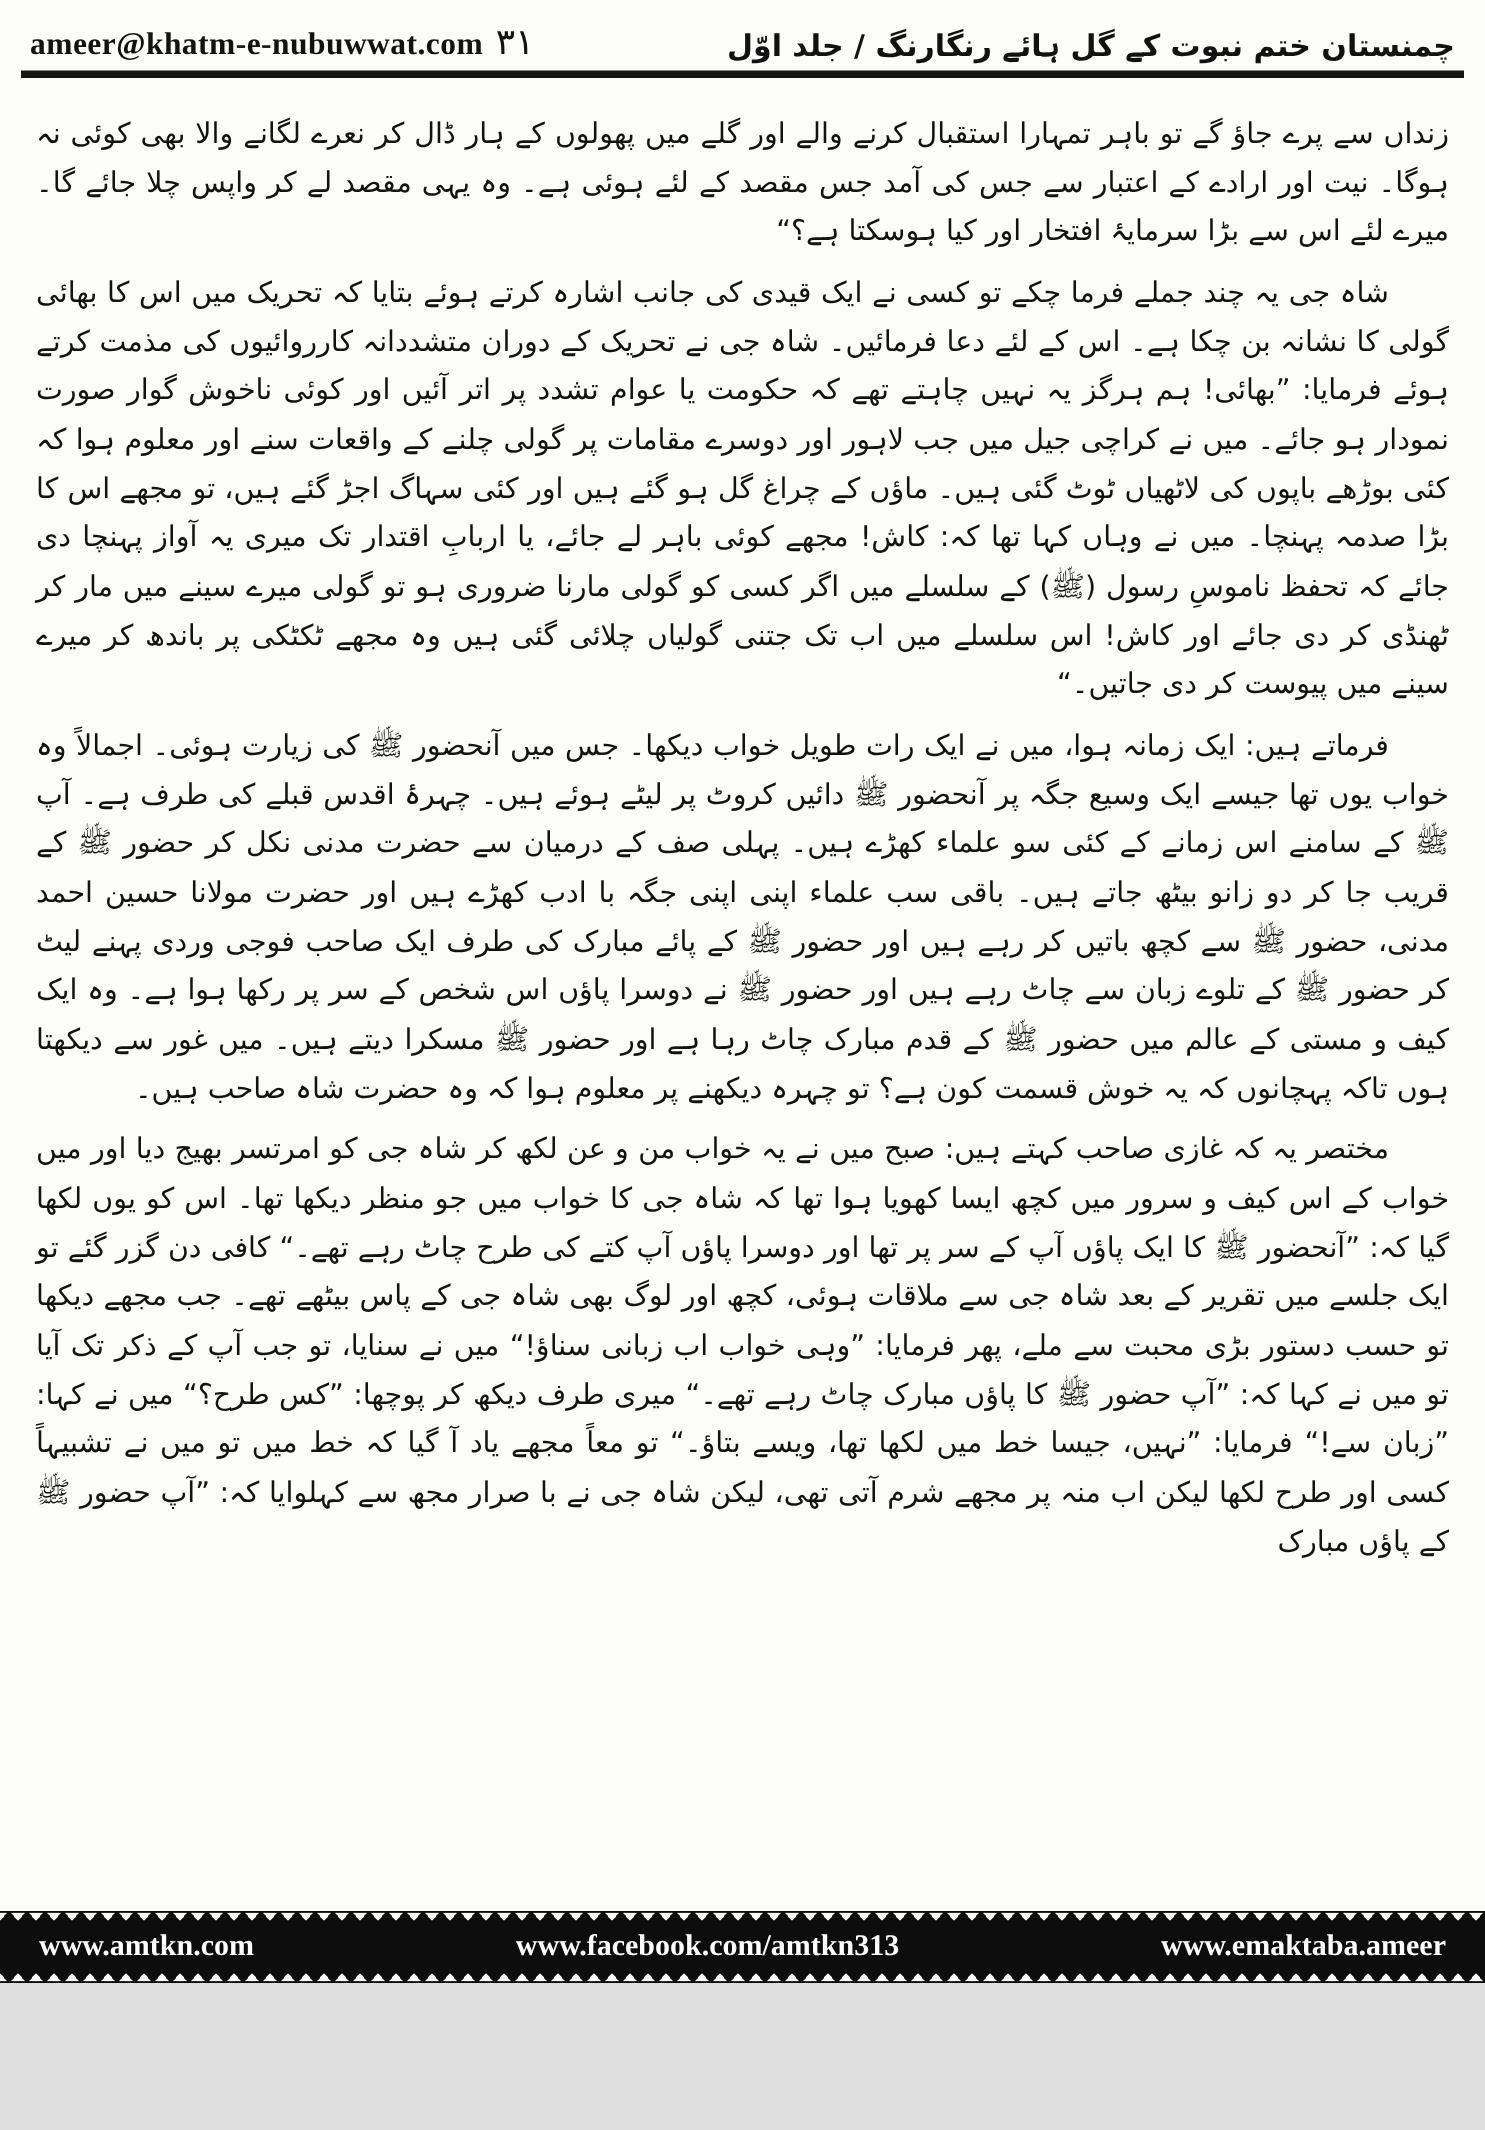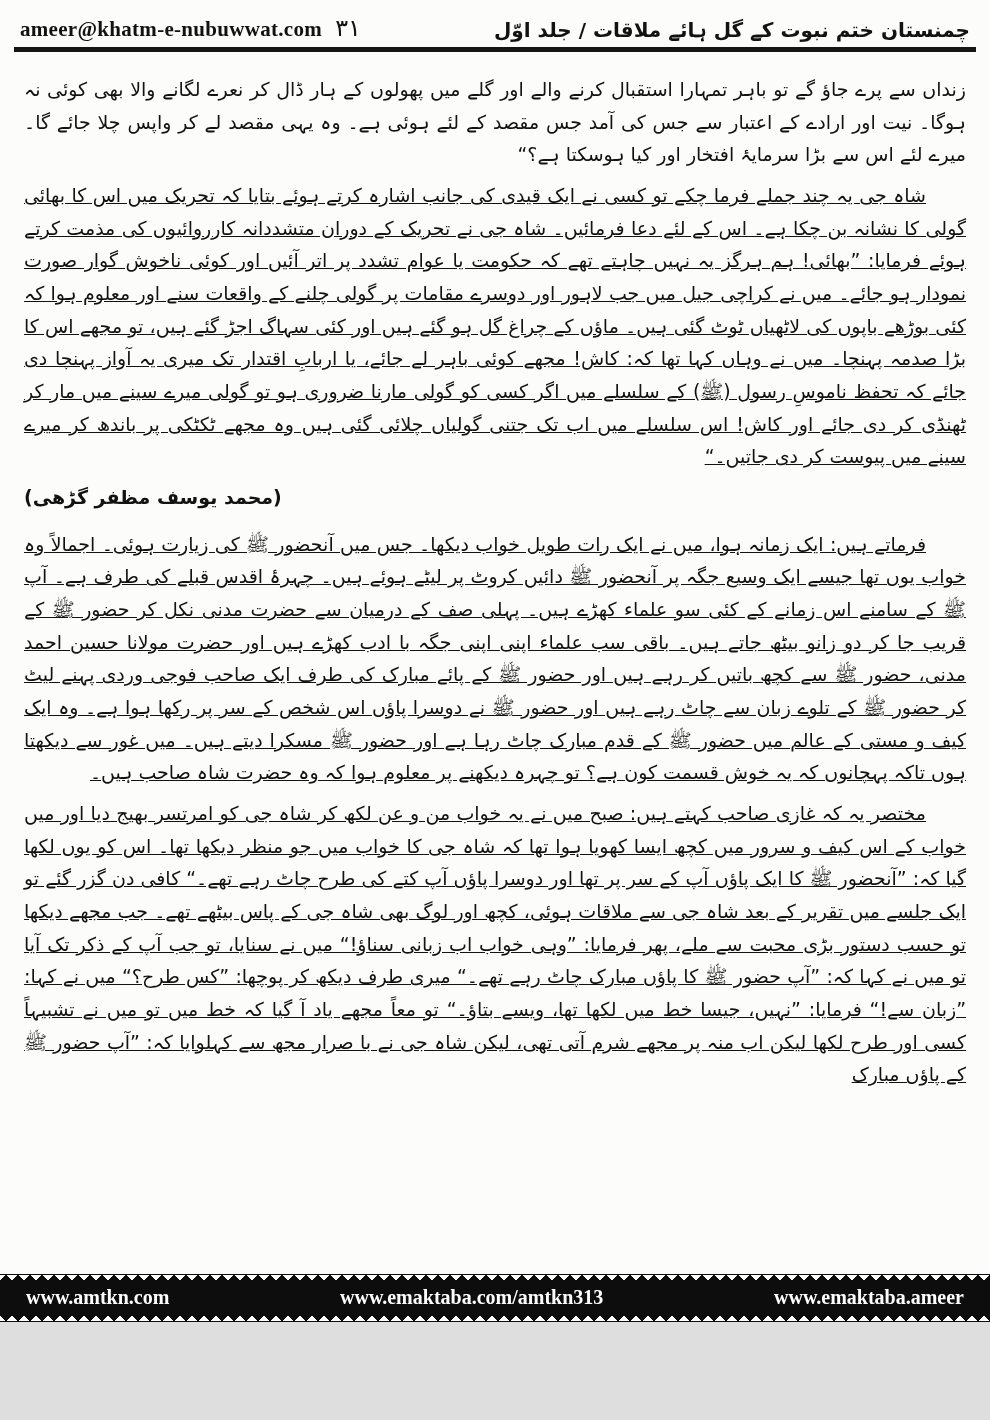--- a/index.html
+++ b/index.html
@@ -53,21 +53,21 @@
   .body {
     flex: 1 1 auto;
     direction: rtl;
     text-align: justify;
     padding: 16px 24px 6px 24px;
     font-size: 19px;
     line-height: 1.72;
     overflow: hidden;
   }
   .body p { margin: 5px 0 8px 0; }
-  .body p.indent { text-indent: 40px; text-decoration: underline; }
+  .body p.indent { text-indent: 40px; }
   .body p.attribution {
     text-align: left;
     margin: 2px 0 14px 0;
     font-weight: bold;
   }
   .body p.entry { margin-top: 4px; }
 
   
   .footer {
     flex: 0 0 auto;
@@ -104,40 +104,39 @@
   }
 </style>
 </head>
 <body>
 
 <div class="page">
 
   <header class="header">
     <span class="email">ameer@khatm-e-nubuwwat.com</span>
     <span class="page-num">۳۱</span>
-    <span class="title" dir="rtl">چمنستان ختم نبوت کے گل ہائے ملاقات / جلد اوّل</span>
+    <span class="title" dir="rtl">چمنستان ختم نبوت کے گل ہائے رنگارنگ / جلد اوّل</span>
   </header>
   <div class="header-rule"></div>
 
   <main class="body" dir="rtl">
     <p>زنداں سے پرے جاؤ گے تو باہر تمہارا استقبال کرنے والے اور گلے میں پھولوں کے ہار ڈال کر نعرے لگانے والا بھی کوئی نہ ہوگا۔ نیت اور ارادے کے اعتبار سے جس کی آمد جس مقصد کے لئے ہوئی ہے۔ وہ یہی مقصد لے کر واپس چلا جائے گا۔ میرے لئے اس سے بڑا سرمایۂ افتخار اور کیا ہوسکتا ہے؟“</p>
 
     <p class="indent">شاہ جی یہ چند جملے فرما چکے تو کسی نے ایک قیدی کی جانب اشارہ کرتے ہوئے بتایا کہ تحریک میں اس کا بھائی گولی کا نشانہ بن چکا ہے۔ اس کے لئے دعا فرمائیں۔ شاہ جی نے تحریک کے دوران متشددانہ کارروائیوں کی مذمت کرتے ہوئے فرمایا: ”بھائی! ہم ہرگز یہ نہیں چاہتے تھے کہ حکومت یا عوام تشدد پر اتر آئیں اور کوئی ناخوش گوار صورت نمودار ہو جائے۔ میں نے کراچی جیل میں جب لاہور اور دوسرے مقامات پر گولی چلنے کے واقعات سنے اور معلوم ہوا کہ کئی بوڑھے باپوں کی لاٹھیاں ٹوٹ گئی ہیں۔ ماؤں کے چراغ گل ہو گئے ہیں اور کئی سہاگ اجڑ گئے ہیں، تو مجھے اس کا بڑا صدمہ پہنچا۔ میں نے وہاں کہا تھا کہ: کاش! مجھے کوئی باہر لے جائے، یا اربابِ اقتدار تک میری یہ آواز پہنچا دی جائے کہ تحفظ ناموسِ رسول (ﷺ) کے سلسلے میں اگر کسی کو گولی مارنا ضروری ہو تو گولی میرے سینے میں مار کر ٹھنڈی کر دی جائے اور کاش! اس سلسلے میں اب تک جتنی گولیاں چلائی گئی ہیں وہ مجھے ٹکٹکی پر باندھ کر میرے سینے میں پیوست کر دی جاتیں۔“</p>
 
-    <p class="attribution">(محمد یوسف مظفر گڑھی)</p>
 
 
     <p class="indent">فرماتے ہیں: ایک زمانہ ہوا، میں نے ایک رات طویل خواب دیکھا۔ جس میں آنحضور ﷺ کی زیارت ہوئی۔ اجمالاً وہ خواب یوں تھا جیسے ایک وسیع جگہ پر آنحضور ﷺ دائیں کروٹ پر لیٹے ہوئے ہیں۔ چہرۂ اقدس قبلے کی طرف ہے۔ آپ ﷺ کے سامنے اس زمانے کے کئی سو علماء کھڑے ہیں۔ پہلی صف کے درمیان سے حضرت مدنی نکل کر حضور ﷺ کے قریب جا کر دو زانو بیٹھ جاتے ہیں۔ باقی سب علماء اپنی اپنی جگہ با ادب کھڑے ہیں اور حضرت مولانا حسین احمد مدنی، حضور ﷺ سے کچھ باتیں کر رہے ہیں اور حضور ﷺ کے پائے مبارک کی طرف ایک صاحب فوجی وردی پہنے لیٹ کر حضور ﷺ کے تلوے زبان سے چاٹ رہے ہیں اور حضور ﷺ نے دوسرا پاؤں اس شخص کے سر پر رکھا ہوا ہے۔ وہ ایک کیف و مستی کے عالم میں حضور ﷺ کے قدم مبارک چاٹ رہا ہے اور حضور ﷺ مسکرا دیتے ہیں۔ میں غور سے دیکھتا ہوں تاکہ پہچانوں کہ یہ خوش قسمت کون ہے؟ تو چہرہ دیکھنے پر معلوم ہوا کہ وہ حضرت شاہ صاحب ہیں۔</p>
 
     <p class="indent">مختصر یہ کہ غازی صاحب کہتے ہیں: صبح میں نے یہ خواب من و عن لکھ کر شاہ جی کو امرتسر بھیج دیا اور میں خواب کے اس کیف و سرور میں کچھ ایسا کھویا ہوا تھا کہ شاہ جی کا خواب میں جو منظر دیکھا تھا۔ اس کو یوں لکھا گیا کہ: ”آنحضور ﷺ کا ایک پاؤں آپ کے سر پر تھا اور دوسرا پاؤں آپ کتے کی طرح چاٹ رہے تھے۔“ کافی دن گزر گئے تو ایک جلسے میں تقریر کے بعد شاہ جی سے ملاقات ہوئی، کچھ اور لوگ بھی شاہ جی کے پاس بیٹھے تھے۔ جب مجھے دیکھا تو حسب دستور بڑی محبت سے ملے، پھر فرمایا: ”وہی خواب اب زبانی سناؤ!“ میں نے سنایا، تو جب آپ کے ذکر تک آیا تو میں نے کہا کہ: ”آپ حضور ﷺ کا پاؤں مبارک چاٹ رہے تھے۔“ میری طرف دیکھ کر پوچھا: ”کس طرح؟“ میں نے کہا: ”زبان سے!“ فرمایا: ”نہیں، جیسا خط میں لکھا تھا، ویسے بتاؤ۔“ تو معاً مجھے یاد آ گیا کہ خط میں تو میں نے تشبیہاً کسی اور طرح لکھا لیکن اب منہ پر مجھے شرم آتی تھی، لیکن شاہ جی نے با صرار مجھ سے کہلوایا کہ: ”آپ حضور ﷺ کے پاؤں مبارک</p>
   </main>
 
   <footer class="footer">
     <div class="deco-border top"></div>
     <div class="footer-links">
       <span class="flink">www.amtkn.com</span>
-      <span class="flink">www.emaktaba.com/amtkn313</span>
+      <span class="flink">www.facebook.com/amtkn313</span>
       <span class="flink">www.emaktaba.ameer</span>
     </div>
     <div class="deco-border bottom"></div>
   </footer>
 
 </div>
 
 </body></html>

